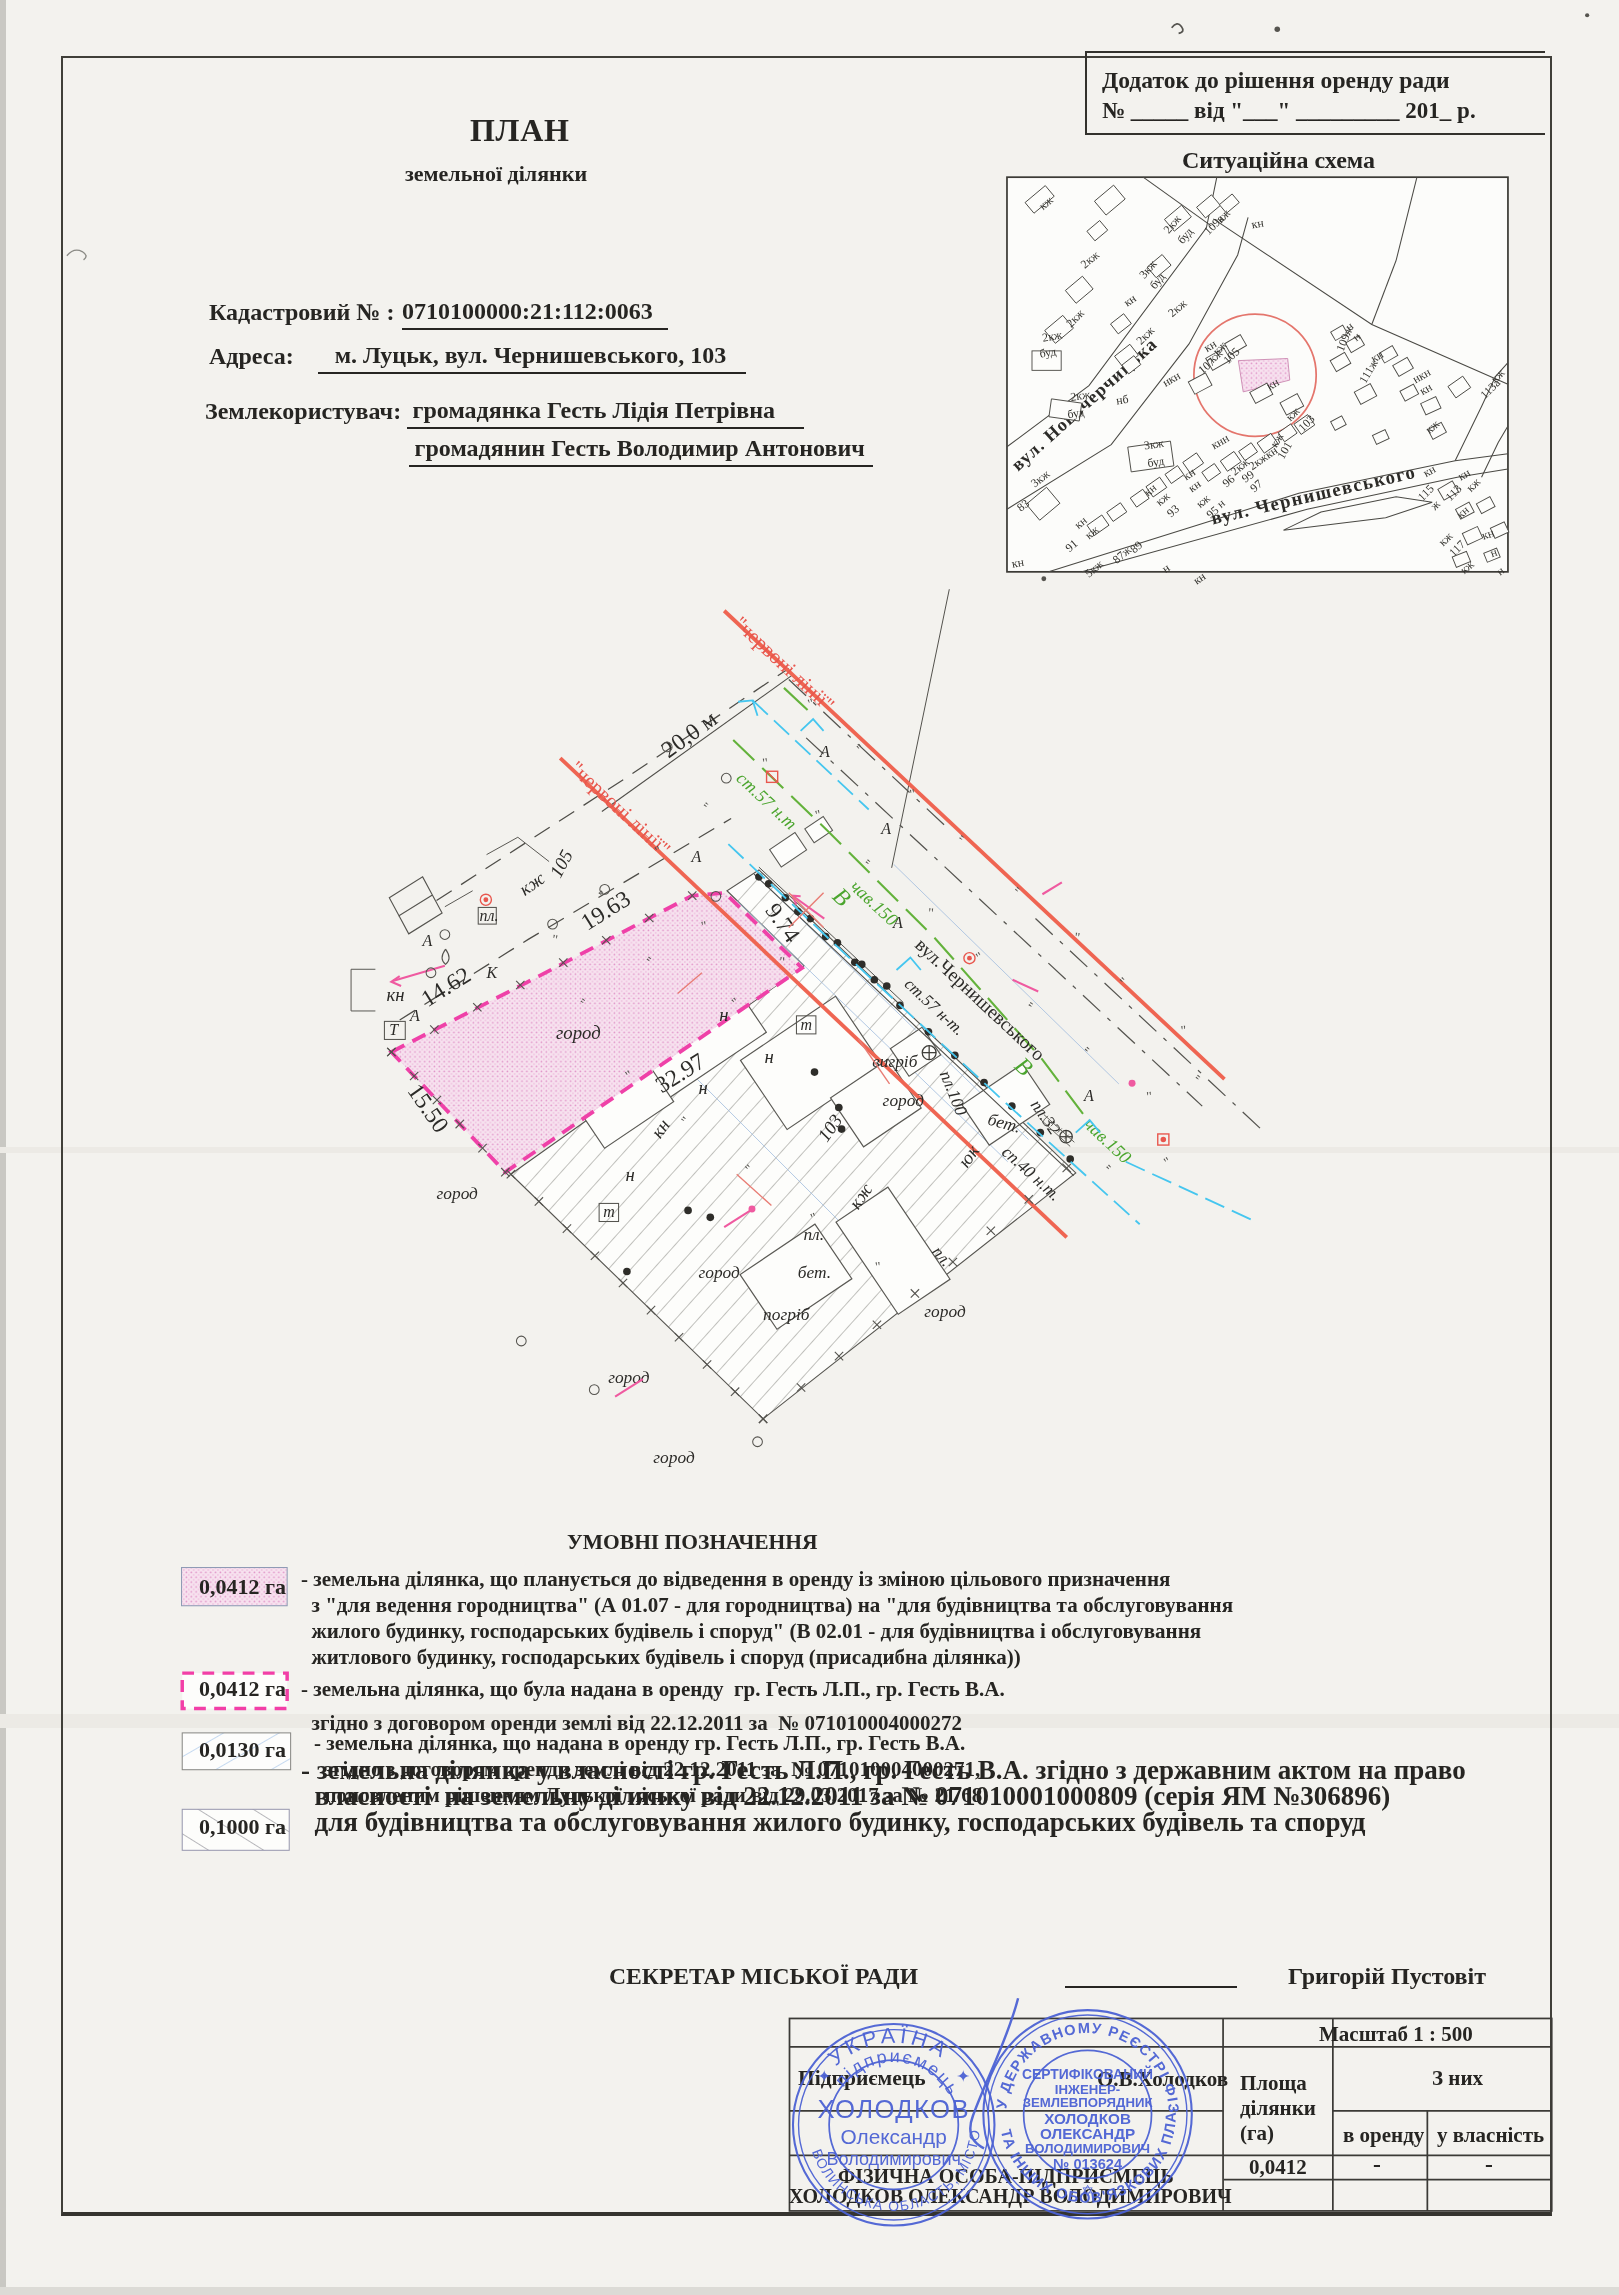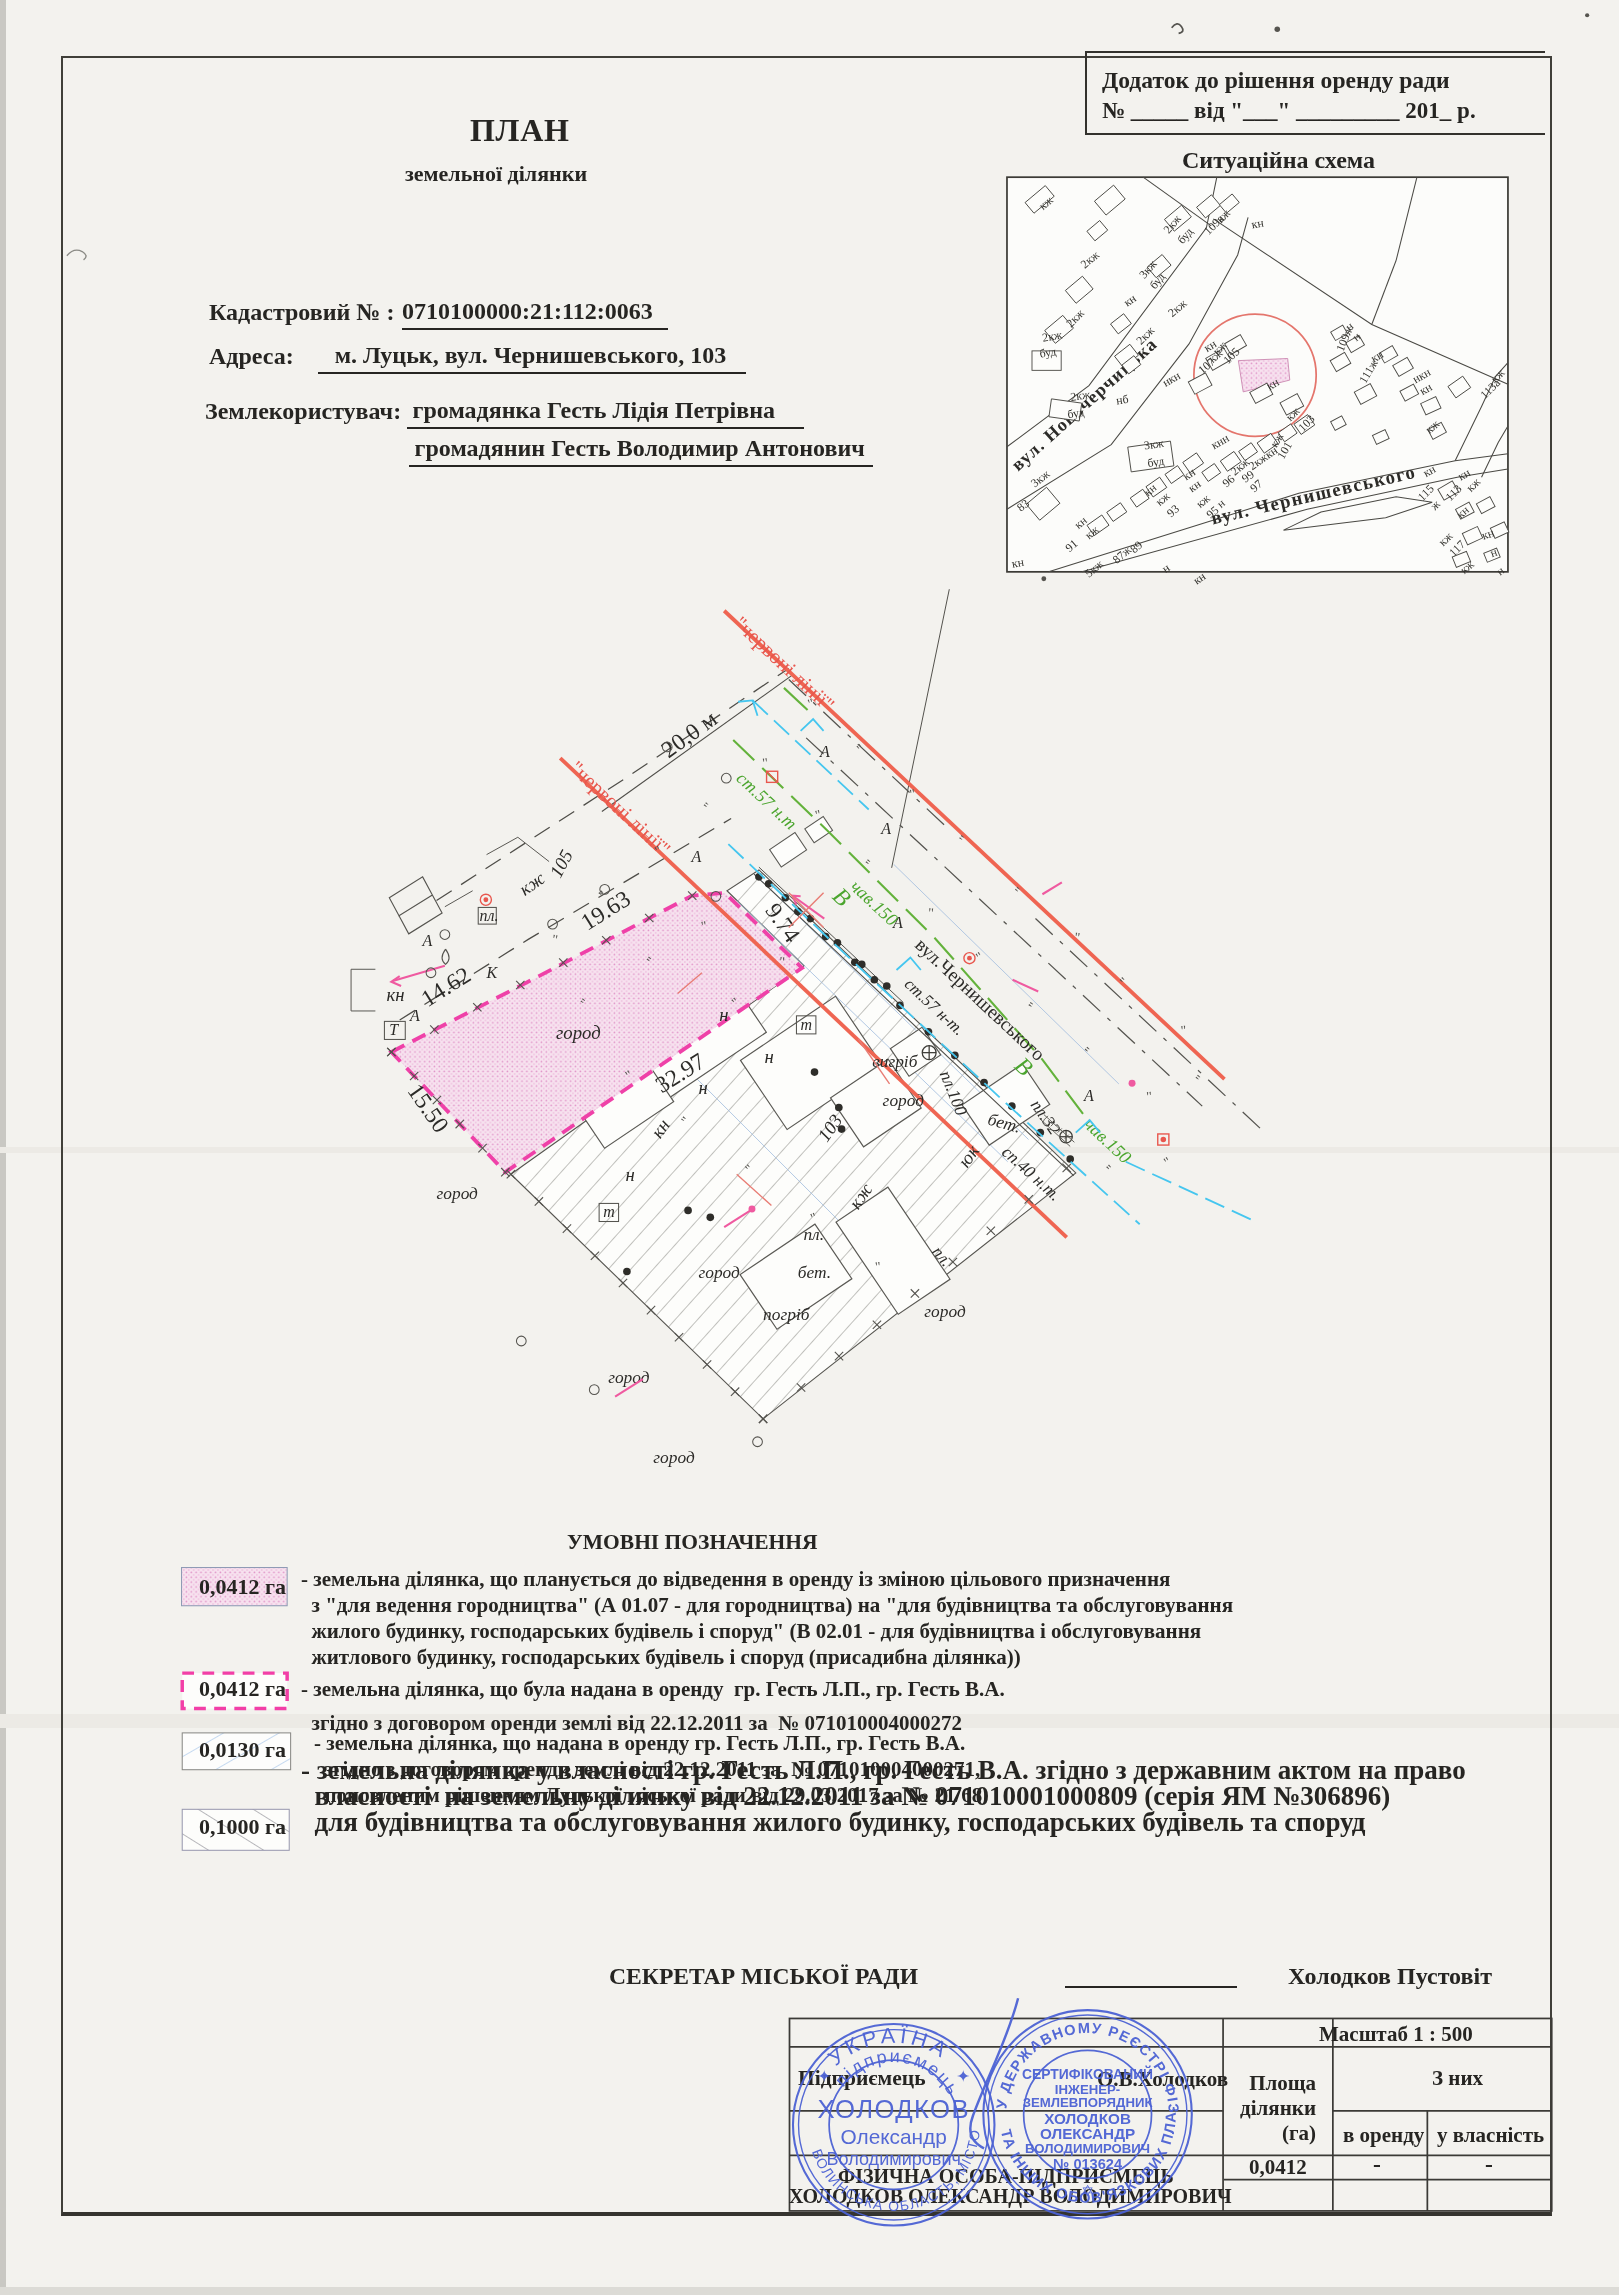--- a/index.html
+++ b/index.html
@@ -70,29 +70,29 @@
 <div class="t" style="left:199px;top:1816px;font-size:22px">0,1000 га</div>
 
 <div class="t" style="left:301px;top:1757px;font-size:27px;line-height:26px;white-space:pre">- земельна ділянка у власності гр. Гесть Л.П., гр. Гесть В.А. згідно з державним актом на право
   власності  на земельну ділянку від 22.12.2011 за № 071010001000809 (серія ЯМ №306896)
   для будівництва та обслуговування жилого будинку, господарських будівель та споруд</div>
 
 <div class="t" style="left:609px;top:1965px;font-size:23.6px">СЕКРЕТАР МІСЬКОЇ РАДИ</div>
 
 <div style="position:absolute;left:1065px;top:1986px;width:172px;height:2.1px;background:#262522"></div>
 
-<div class="t" style="left:1288px;top:1964px;font-size:24px">Холодков Пустовіт</div>
+<div class="t" style="left:1288px;top:1964px;font-size:24px">Григорій Пустовіт</div>
 
 <div class="t" style="left:1319px;top:2024px;font-size:21px">Масштаб 1 : 500</div>
 
 <div class="t" style="left:798px;top:2068px;font-size:21.5px">Підприємець</div>
 
 <div class="t" style="left:1097px;top:2069px;font-size:21px">О.В.Холодков</div>
 
-<div class="t" style="left:1240px;top:2071px;font-size:21px;line-height:25px;text-align:right;width:76px">Площа<br>ділянки<br>(га)</div>
+<div class="t" style="left:1240px;top:2071px;font-size:21px;line-height:25px;text-align:left;width:76px">Площа<br>ділянки<br>(га)</div>
 
 <div class="t" style="left:1432px;top:2068px;font-size:21px">З них</div>
 
 <div class="t" style="left:1343px;top:2125px;font-size:21px">в оренду</div>
 
 <div class="t" style="left:1437px;top:2125px;font-size:21px">у власність</div>
 
 <div class="t" style="left:1249px;top:2157px;font-size:21px">0,0412</div>
 
 <div class="t" style="left:1373px;top:2153px;font-size:23.6px">-</div>

